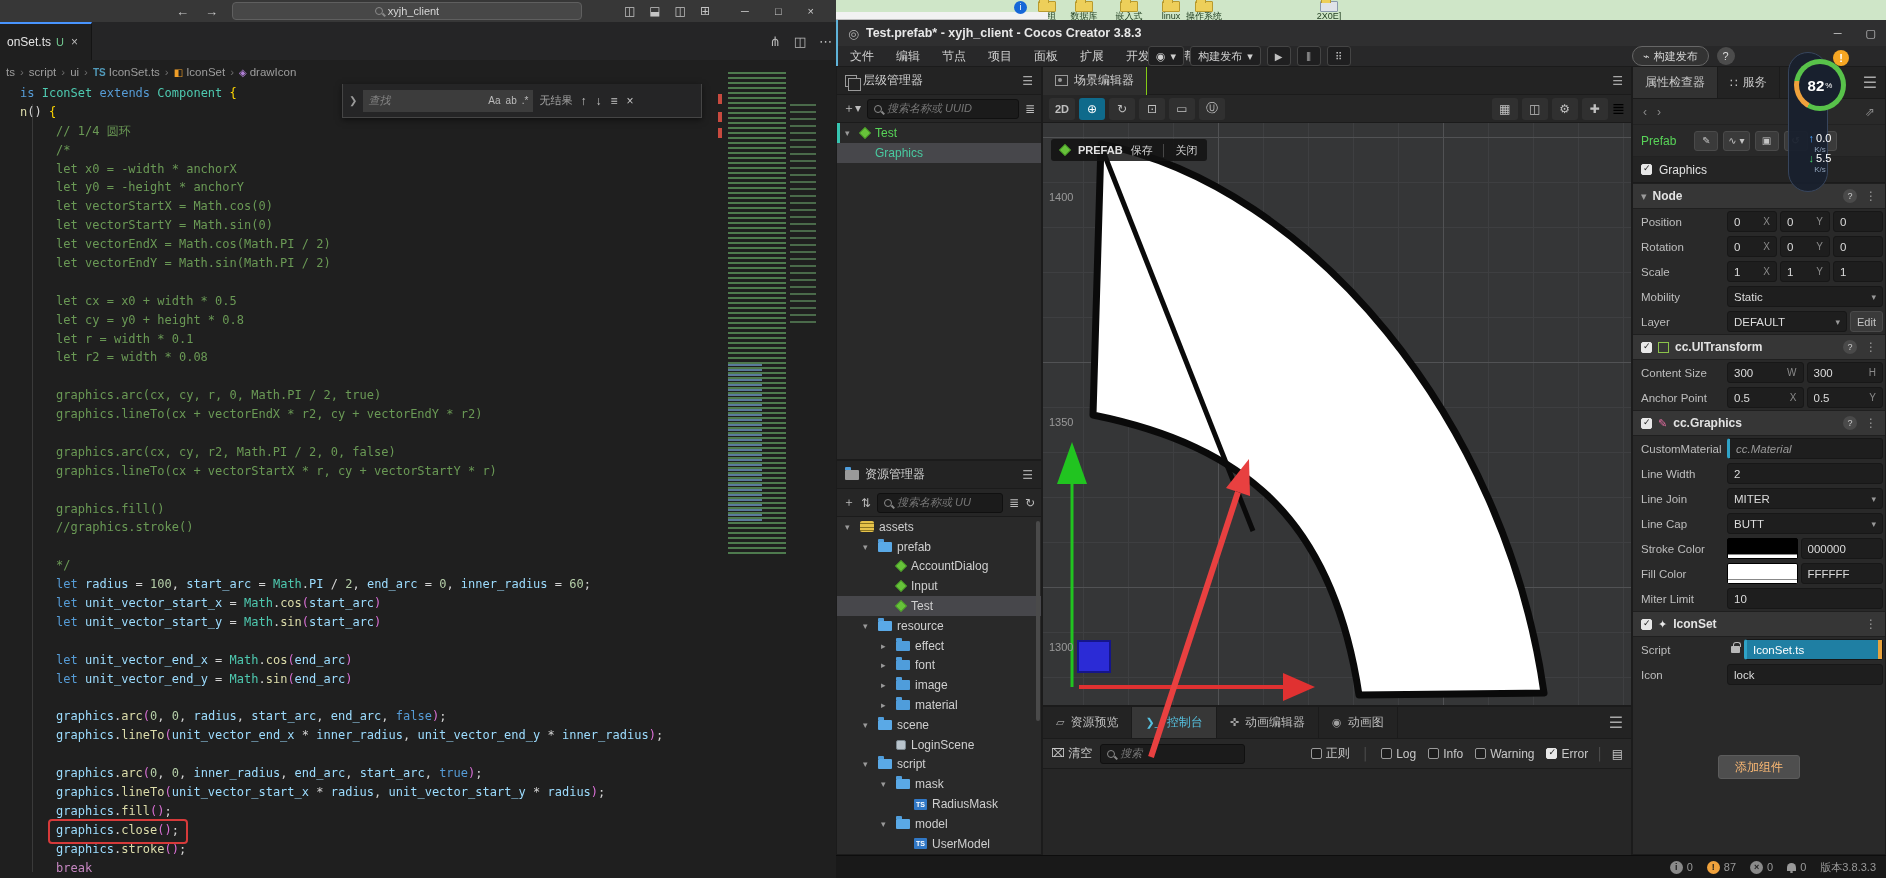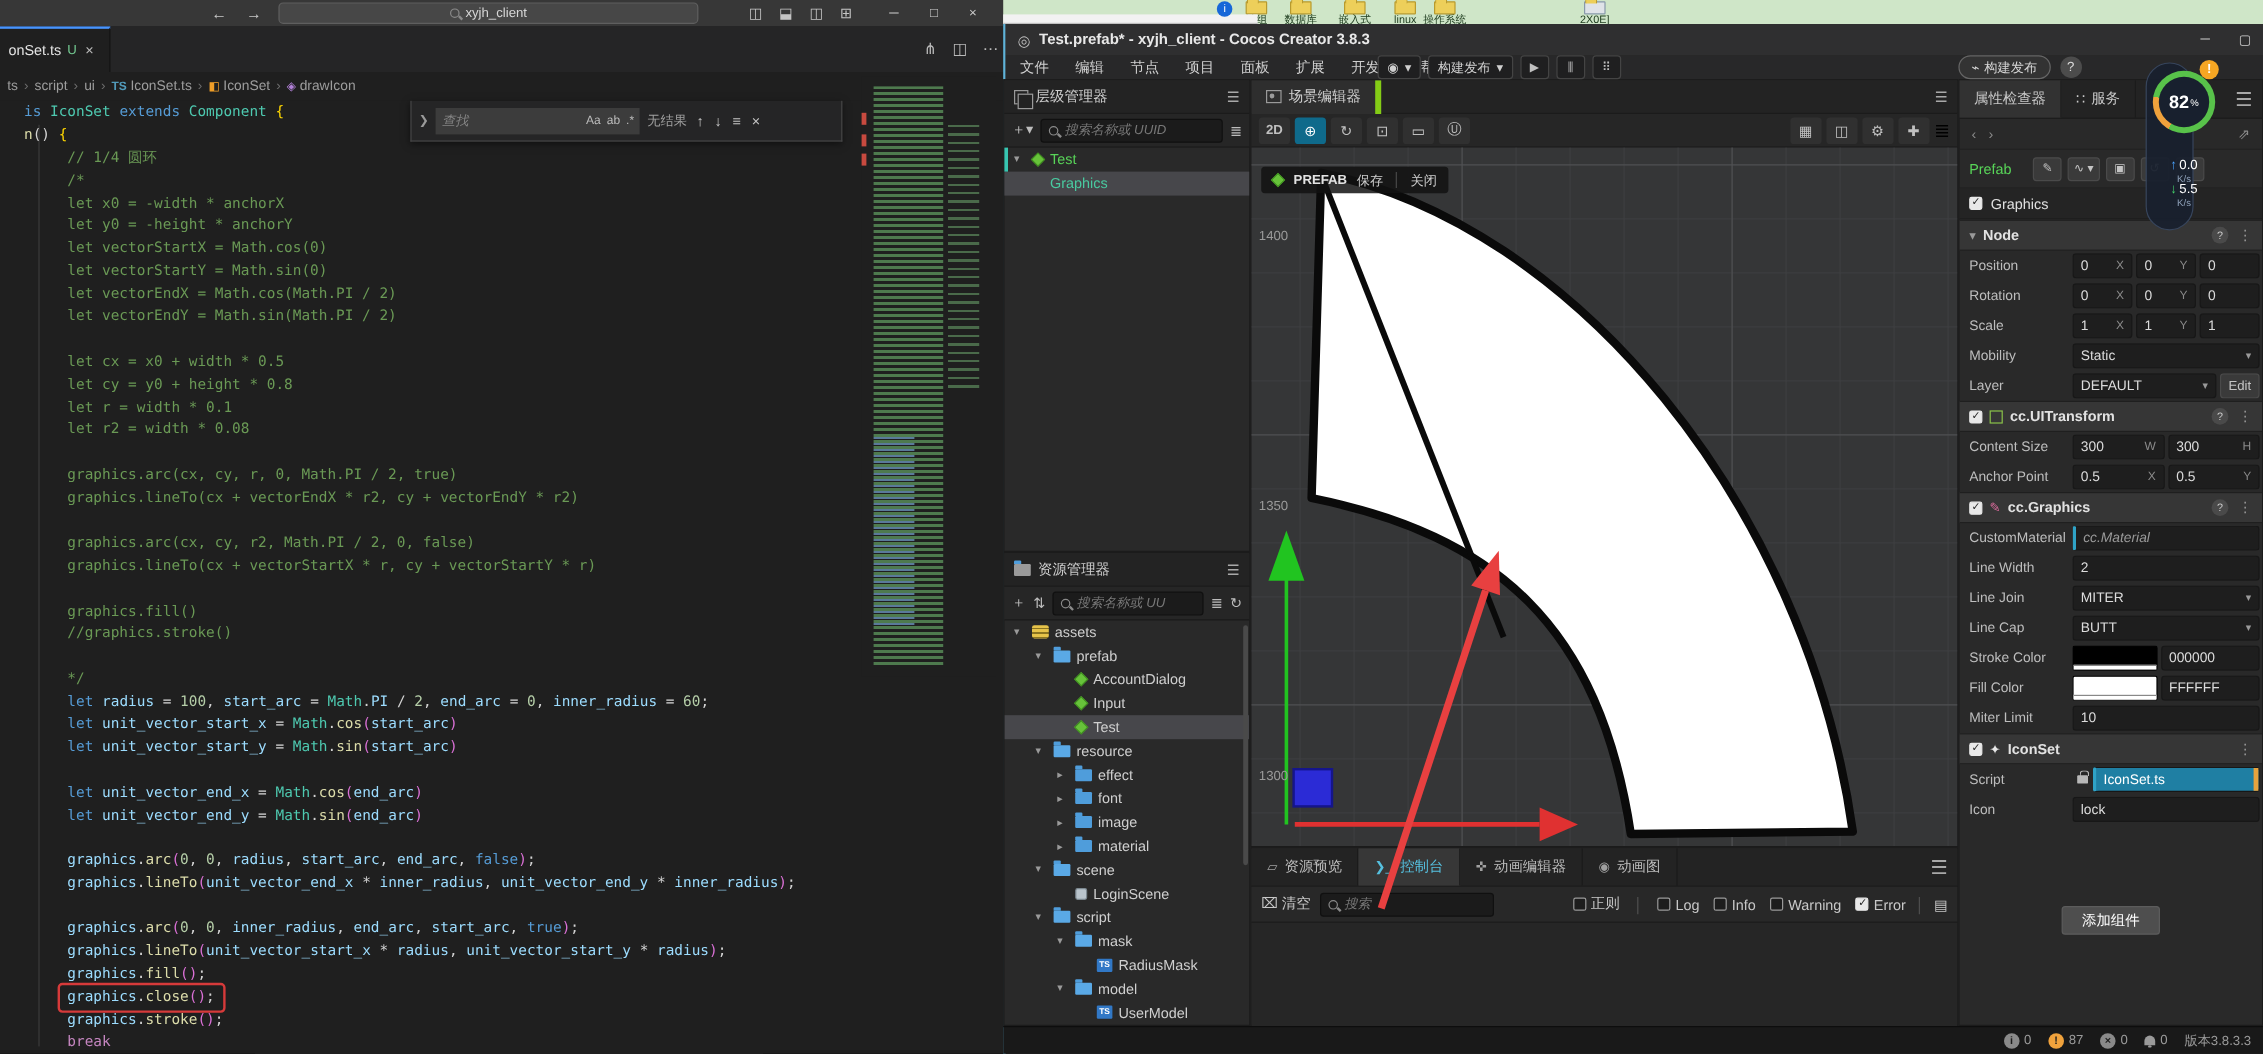--- a/index.html
+++ b/index.html
@@ -62,21 +62,21 @@
   .cc-toolbar-center { position:absolute; left:310px; top:25px; height:22px; display:flex; gap:6px; align-items:center; z-index:3; }
   .cc-pill { height:20px; background:#1f1f20; border:1px solid #444; border-radius:3px; color:#cfcfcf; font-size:11px; display:flex; align-items:center; padding:0 7px; gap:5px; }
   .cc-playbtn { width:24px; height:20px; background:#1f1f20; border:1px solid #444; border-radius:3px; color:#bfbfbf; font-size:10px; text-align:center; line-height:19px; }
   .cc-toolbar-right { position:absolute; left:794px; top:25px; height:22px; display:flex; gap:8px; align-items:center; z-index:3; }
   .cc-build { height:20px; border:1px solid #666; border-radius:10px; color:#d5d5d5; font-size:11px; display:flex; align-items:center; padding:0 10px; gap:4px; background:#333; }
   .cc-help { width:18px; height:18px; border-radius:50%; background:#4c4c4c; color:#ddd; font-size:11px; text-align:center; line-height:18px; }
 
   .panel { position:absolute; background:#292929; border:1px solid #1b1b1b; }
   .p-head { height:28px; background:#232323; display:flex; align-items:center; padding:0 8px; gap:6px; color:#cfcfcf; font-size:12px; border-bottom:1px solid #1b1b1b; }
   .p-head .burger { margin-left:auto; color:#a8a8a8; font-size:12px; }
-  .p-tab { height:28px; display:flex; align-items:center; gap:6px; padding:0 12px; background:#2e2e2e; border-right:5px solid #84cc16; }
+  .p-tab { height:28px; display:flex; align-items:center; gap:6px; padding:0 12px; background:#2e2e2e; border-right:1px solid #84cc16; }
   .p-toolbar { height:28px; display:flex; align-items:center; gap:6px; padding:0 6px; background:#262626; border-bottom:1px solid #1b1b1b; color:#bdbdbd; font-size:12px; }
   .searchbox { flex:1; height:20px; background:#1b1b1b; border:1px solid #101010; border-radius:3px; display:flex; align-items:center; gap:5px; padding:0 6px; color:#787878; font-size:11px; font-style:italic; overflow:hidden; white-space:nowrap; }
   .ico-search { width:8px; height:8px; border:1.5px solid #8a8a8a; border-radius:50%; position:relative; flex:none; }
   .ico-search::after { content:""; position:absolute; left:6px; top:6px; width:4px; height:1.5px; background:#8a8a8a; transform:rotate(45deg); }
   .tree { font-size:12px; color:#cfcfcf; }
   .tree-row { height:19.8px; display:flex; align-items:center; gap:5px; padding-left:8px; white-space:nowrap; }
   .tree-row.sel { background:#47474b; }
   .chev { width:10px; color:#9a9a9a; font-size:9px; flex:none; }
   .ico-folder { width:14px; height:10px; background:#4f9ddb; border-radius:1px; position:relative; flex:none; }
   .ico-folder::before { content:""; position:absolute; left:0; top:-3px; width:6px; height:3px; background:#4f9ddb; border-radius:1px 1px 0 0; }
@@ -140,21 +140,21 @@
   .ifields { flex:1; display:flex; gap:3px; overflow:hidden; padding-right:2px; }
   .ifield { flex:1; height:21px; background:#1e1e1e; border:1px solid #171717; border-radius:3px; color:#dcdcdc; font-size:11.5px; display:flex; align-items:center; padding:0 6px; gap:4px; min-width:0; }
   .ifield .axis { margin-left:auto; color:#8a8a8a; font-size:10px; }
   .ifield.select::after { content:"▾"; margin-left:auto; color:#9a9a9a; font-size:9px; }
   .ifield.assetf { font-style:italic; color:#9a9a9a; border-left:3px solid #2fa3c7; }
   .ifield.scriptf { background:#1f7fa3; color:#fff; font-style:normal; position:relative; border-left:3px solid #2fa3c7; }
   .ifield.scriptf::after { content:""; position:absolute; right:0; top:0; bottom:0; width:4px; background:#e8a33d; }
   .swatch { flex:1; height:21px; border:1px solid #000; border-radius:2px; position:relative; }
   .swatch::after { content:""; position:absolute; left:0; right:0; bottom:0; height:3px; background:#fff; border-top:1px solid #888; }
   .editbtn { height:21px; background:#3a3a3a; border:1px solid #4a4a4a; border-radius:3px; color:#c4c4c4; font-size:11px; padding:0 6px; display:flex; align-items:center; flex:none; max-width:34px; overflow:hidden; }
-  .addcomp { position:absolute; left:50%; transform:translateX(-50%); top:688px; height:24px; background:#4e4e4e; border:1px solid #5c5c5c; border-radius:3px; color:#ffffff; font-size:12px; padding:0 16px; display:flex; align-items:center; }
+  .addcomp { position:absolute; left:50%; transform:translateX(-50%); top:688px; height:24px; background:#4e4e4e; border:1px solid #5c5c5c; border-radius:3px; color:#fdba74; font-size:12px; padding:0 16px; display:flex; align-items:center; }
   .ico-lock { width:9px; height:7px; background:#b8b8b8; border-radius:1px; position:relative; margin:0 4px; flex:none; }
   .ico-lock::before { content:""; position:absolute; left:1.5px; top:-4px; width:6px; height:4px; border:1.5px solid #b8b8b8; border-bottom:none; border-radius:3px 3px 0 0; }
   .ico-uit { width:11px; height:11px; border:1.5px solid #8bc34a; flex:none; }
   .ico-pen { color:#e06c9f; font-size:11px; flex:none; }
   .ico-puzzle { color:#e8e8e8; font-size:11px; flex:none; }
   .ico-node { color:#9a9a9a; font-size:11px; flex:none; }
   .ico-layers { width:12px; height:12px; border:1.5px solid #9a9a9a; position:relative; flex:none; }
   .ico-layers::after { content:""; position:absolute; left:2px; top:2px; width:11px; height:11px; border:1.5px solid #9a9a9a; background:#232323; }
   .ico-img { width:13px; height:11px; border:1.5px solid #9a9a9a; position:relative; flex:none; }
   .ico-img::after { content:""; position:absolute; left:2px; top:2px; width:4px; height:4px; border-radius:50%; background:#9a9a9a; }

